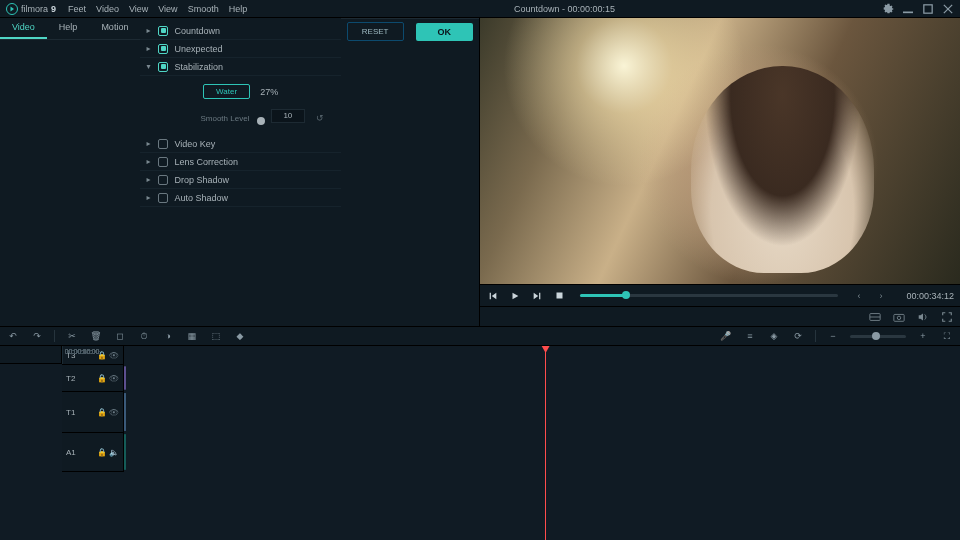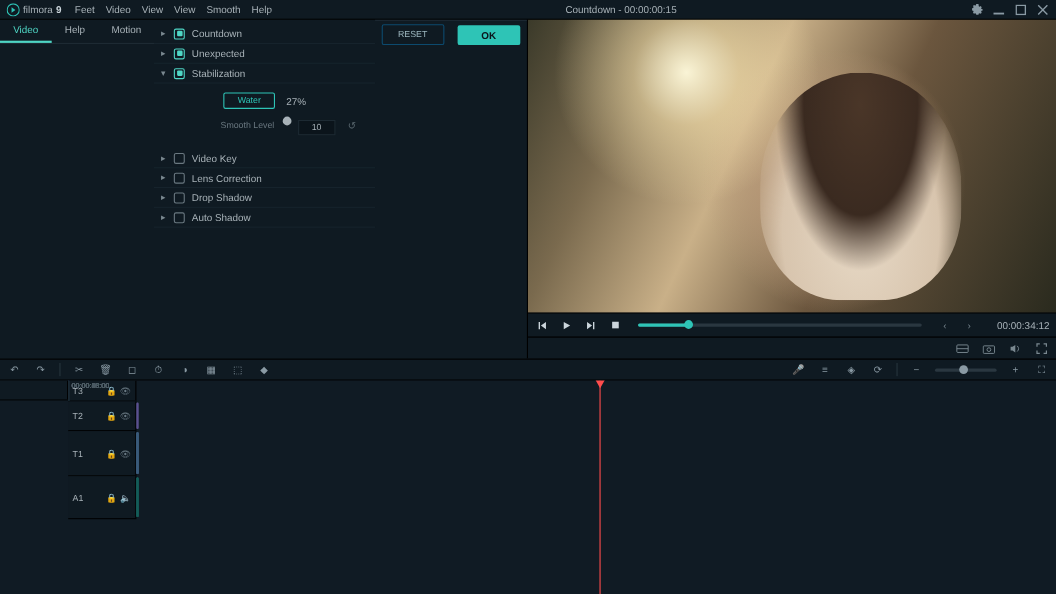--- a/index.html
+++ b/index.html
@@ -24,21 +24,21 @@
   .prop-row{display:flex;align-items:center;height:18px;padding:0 8px 0 4px;border-bottom:1px solid #16232c;gap:6px}
   .prop-row .chev{width:8px;text-align:center;font-size:8px;color:#7a8890}
   .prop-row .cb{width:10px;height:10px;border:1px solid #4fd6c5;border-radius:2px;display:flex;align-items:center;justify-content:center}
   .prop-row .cb.checked::after{content:"";width:5px;height:5px;background:#4fd6c5;border-radius:1px}
   .prop-row .cb.empty{border-color:#6a7880}
   .prop-row .lbl{font-size:9px}
   .stab-body{padding:8px 14px 12px}
   .stab-line{display:flex;align-items:center;gap:10px;margin-bottom:10px;justify-content:center}
   .btn-cancel{border:1px solid #2ec4b6;background:transparent;color:#2ec4b6;padding:2px 12px;border-radius:2px;font-size:8px;cursor:pointer}
   .pct{font-size:9px}
-  .param-line{display:flex;align-items:flex-start;gap:8px}
+  .param-line{display:flex;align-items:flex-end;gap:8px}
   .param-line .plbl{width:95px;font-size:8px;color:#6a7880;text-align:right}
   .slider{flex:1;height:3px;background:#2a3740;border-radius:2px;position:relative}
   .slider .knob{position:absolute;top:-3px;width:8px;height:8px;background:#a8b2b8;border-radius:50%}
   .numbox{width:34px;height:14px;background:#0b141b;border:1px solid #1d2a33;text-align:center;font-size:8px;line-height:12px}
   .reset-icon{width:14px;color:#5a6870;text-align:center}
   .panel-footer{display:flex;height:26px;padding:4px 6px;gap:6px;align-items:center;border-top:1px solid #1d2a33}
   .btn-reset{border:1px solid #0c4a6e;background:transparent;color:#9db8c0;padding:4px 14px;border-radius:2px;font-size:8px;cursor:pointer}
   .spacer{flex:1}
   .btn-ok{background:#2ec4b6;color:#0b141b;border:none;padding:4px 22px;border-radius:2px;font-size:9px;cursor:pointer;font-weight:bold}
   

